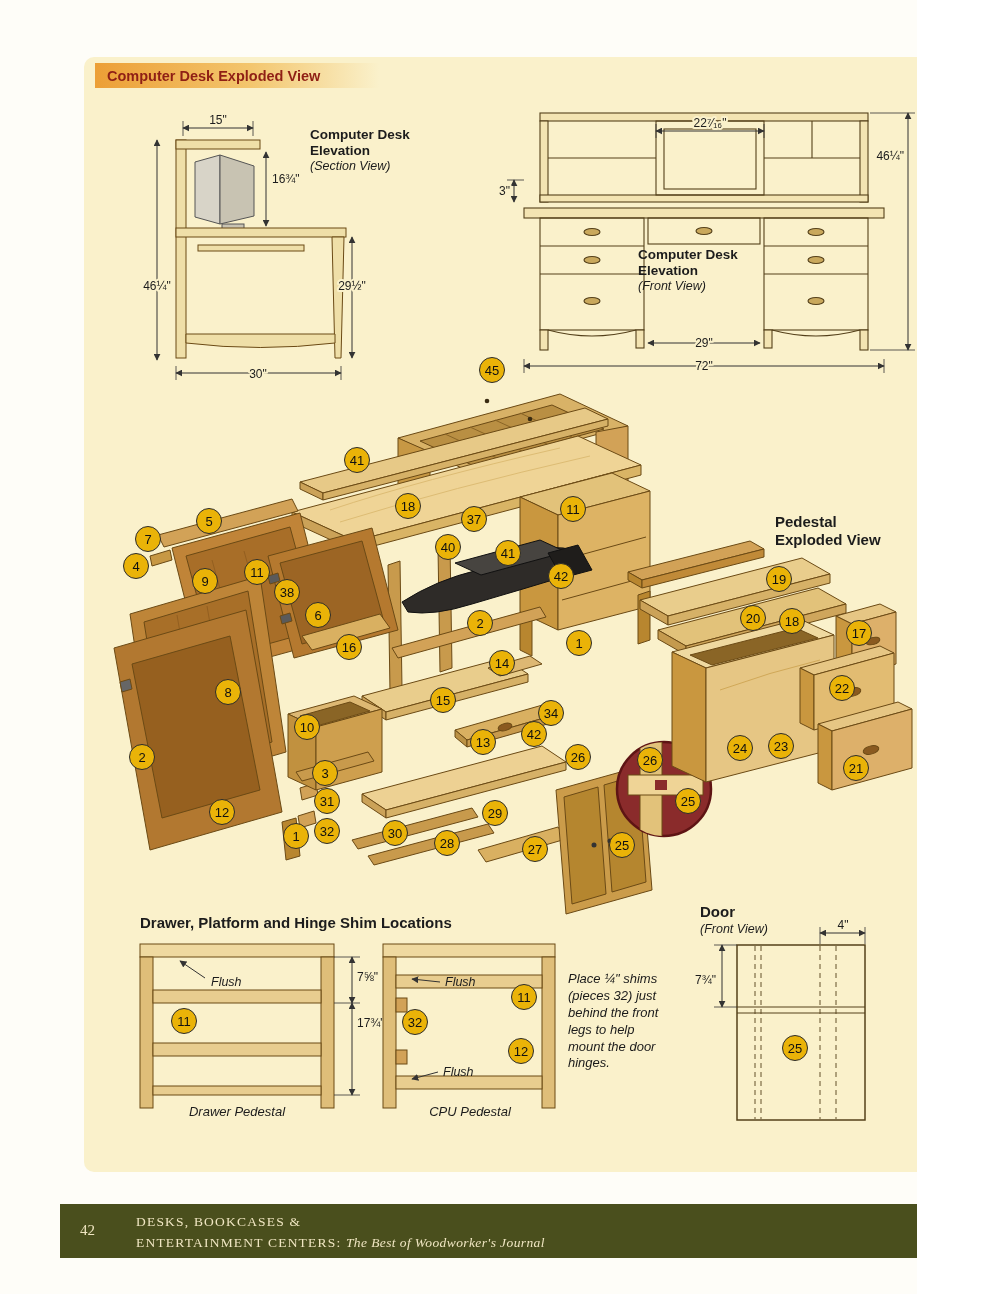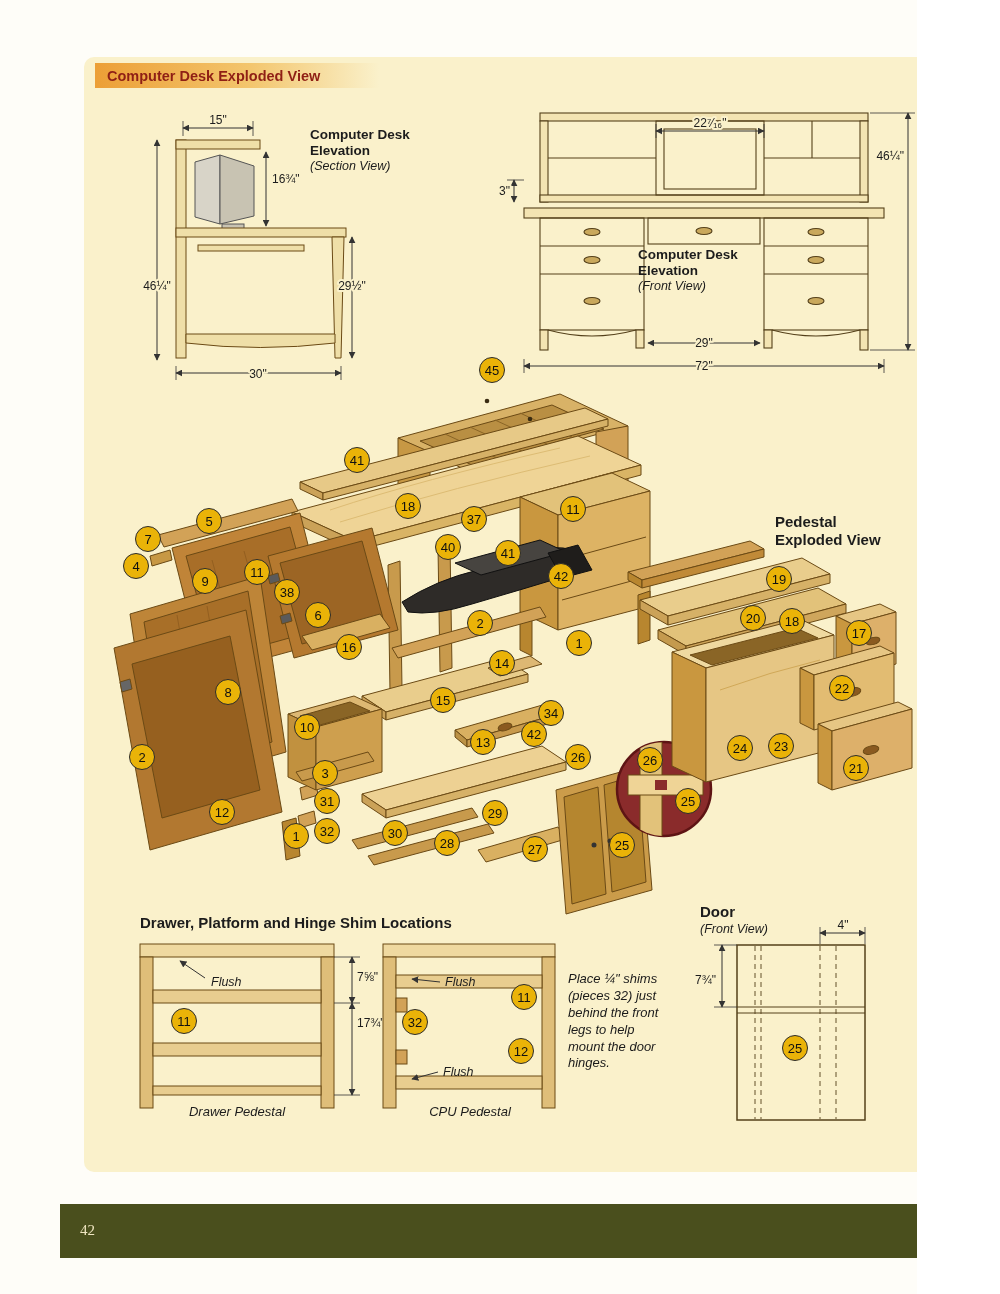--- a/index.html
+++ b/index.html
@@ -439,14 +439,18 @@
       <div class="callout" style="left: 856px; top: 768px;">21</div>
       <div class="callout" style="left: 184px; top: 1021px;">11</div>
       <div class="callout" style="left: 415px; top: 1022px;">32</div>
       <div class="callout" style="left: 524px; top: 997px;">11</div>
       <div class="callout" style="left: 521px; top: 1051px;">12</div>
       <div class="callout" style="left: 795px; top: 1048px;">25</div>
     </div>
 
   <div class="footer-band">
     <span class="pagenum">42</span>
+    <div class="footer-text">
+      <div><span>DESKS, BOOKCASES &amp;</span></div>
+      <div><span>ENTERTAINMENT CENTERS:</span> <span class="it">The Best of Woodworker's Journal</span></div>
+    </div>
   </div>
 </div>
 
 </body></html>

